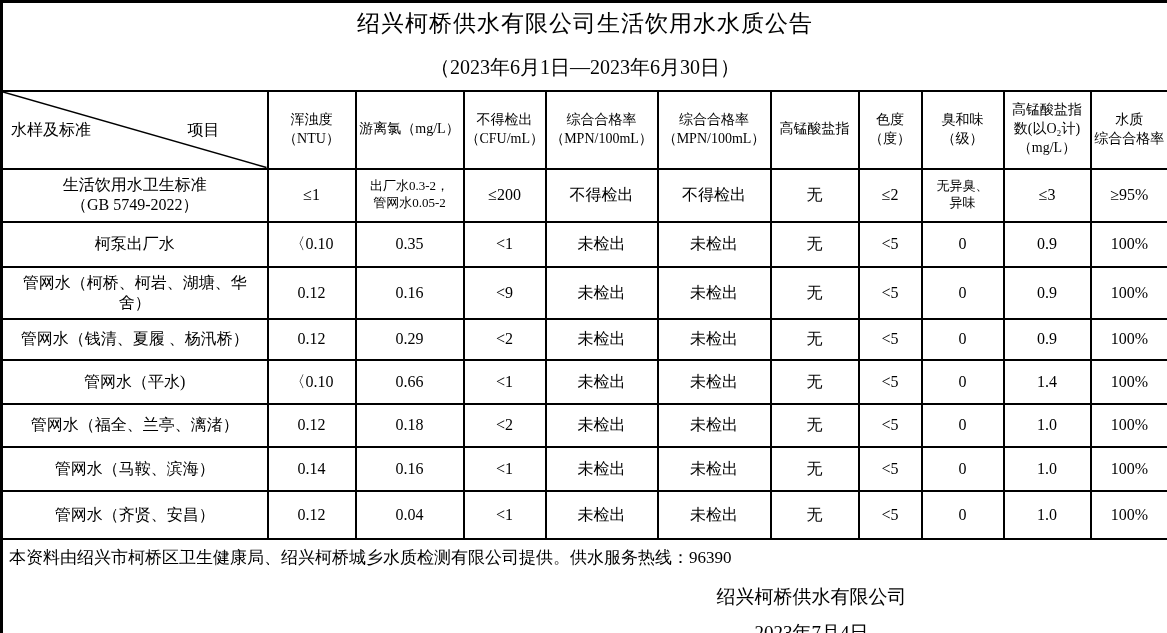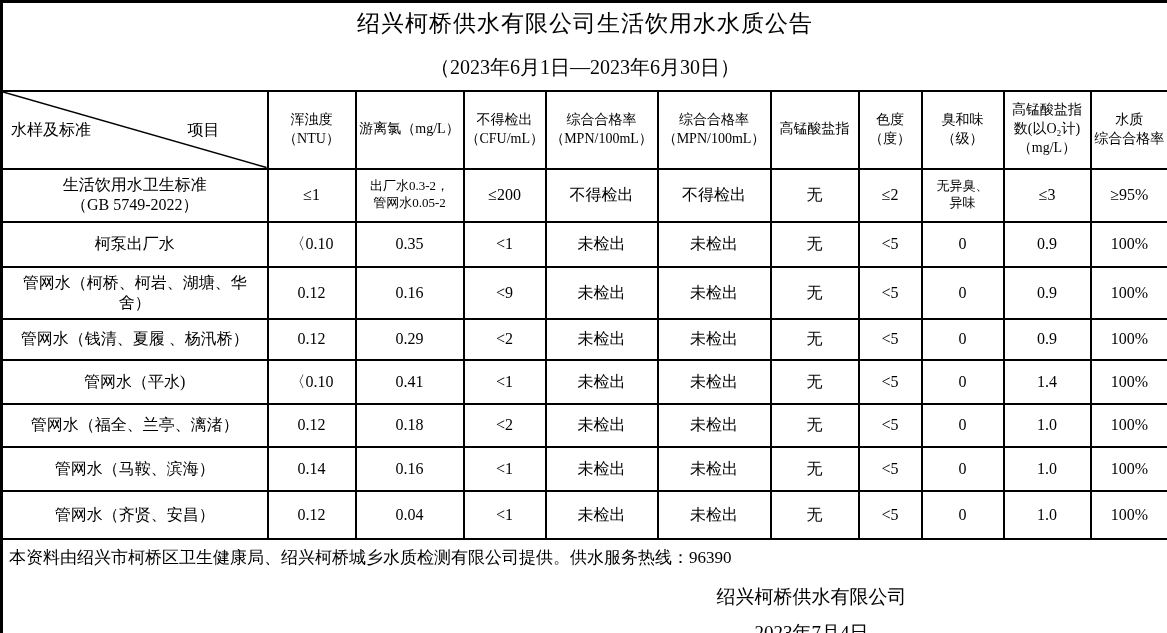--- a/index.html
+++ b/index.html
@@ -134,21 +134,21 @@
         <td class="value-cell">未检出</td>
         <td class="value-cell">无</td>
         <td class="value-cell">&lt;5</td>
         <td class="value-cell">0</td>
         <td class="value-cell">0.9</td>
         <td class="value-cell">100%</td>
       </tr>
       <tr style="height: 44px;">
         <td class="label-cell">管网水（平水)</td>
         <td class="value-cell">〈0.10</td>
-        <td class="value-cell">0.41</td>
+        <td class="value-cell">0.66</td>
         <td class="value-cell">&lt;1</td>
         <td class="value-cell">未检出</td>
         <td class="value-cell">未检出</td>
         <td class="value-cell">无</td>
         <td class="value-cell">&lt;5</td>
         <td class="value-cell">0</td>
         <td class="value-cell">1.4</td>
         <td class="value-cell">100%</td>
       </tr>
       <tr style="height: 43px;">

